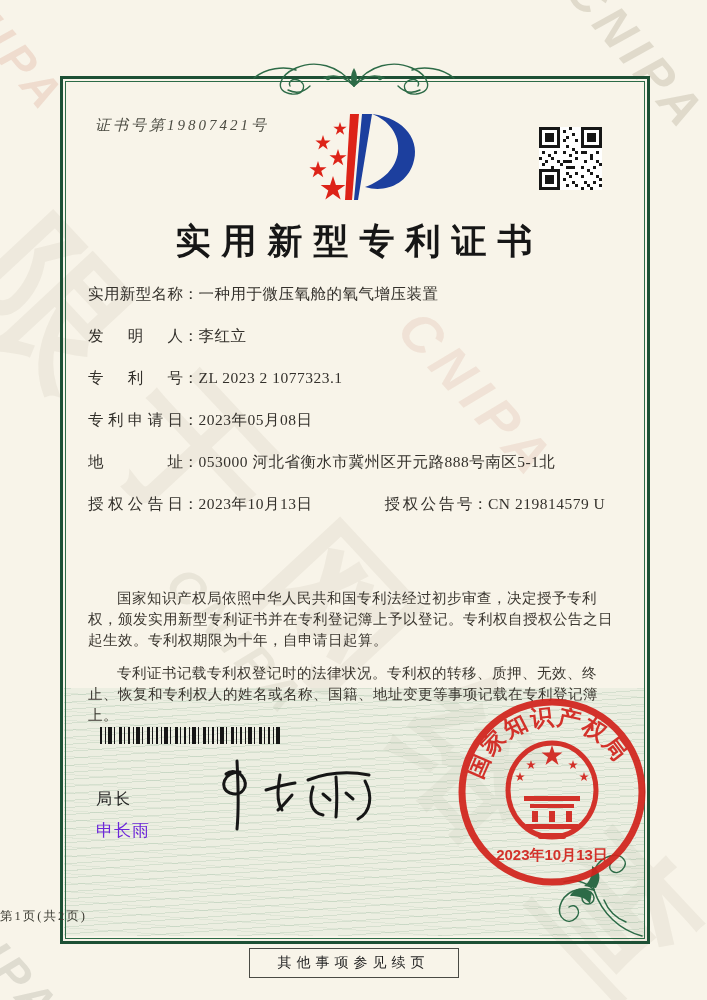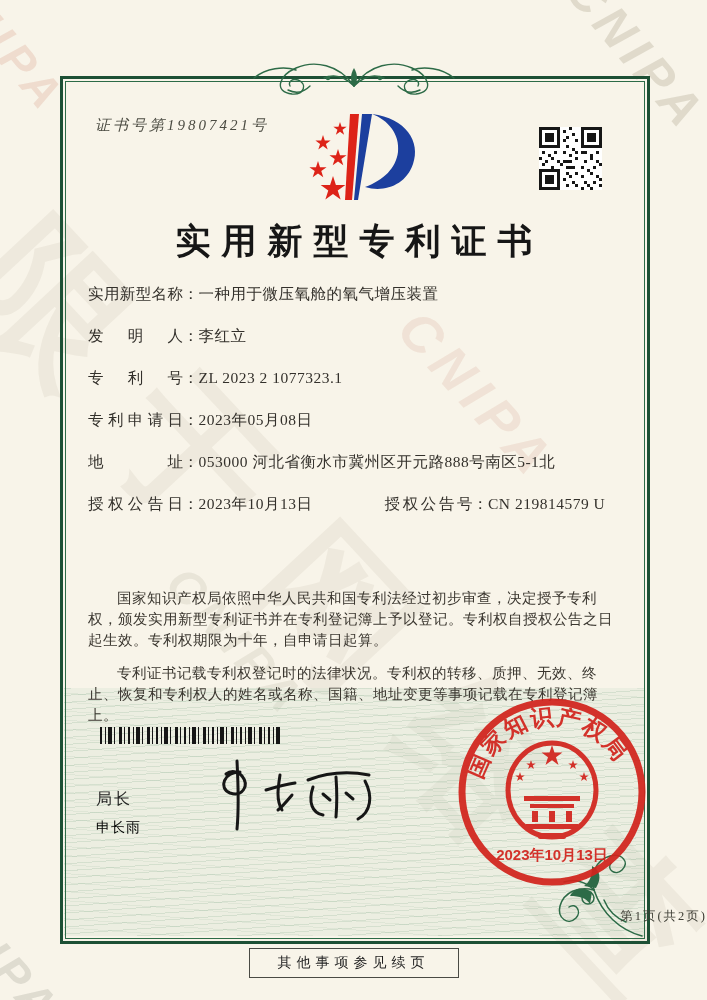--- a/index.html
+++ b/index.html
@@ -56,25 +56,25 @@
   .barcode{position:absolute;left:100px;top:727px;width:180px;height:17px;z-index:2;
     background:repeating-linear-gradient(90deg,
       #161616 0 2px,  rgba(0,0,0,0) 2px 5px,
       #161616 5px 6px, rgba(0,0,0,0) 6px 8px,
       #161616 8px 12px, rgba(0,0,0,0) 12px 14px,
       #161616 14px 15px, rgba(0,0,0,0) 15px 19px,
       #161616 19px 22px, rgba(0,0,0,0) 22px 24px,
       #161616 24px 25px, rgba(0,0,0,0) 25px 28px);}
   .sig-title{position:absolute;left:96px;top:789px;font-size:16px;letter-spacing:2px;color:#1d1d1d;z-index:2;
              font-family:"Liberation Sans","DejaVu Sans",sans-serif;}
-  .sig-name{position:absolute;left:96px;top:819px;font-size:14px;letter-spacing:1px;color:#000000;z-index:2;
+  .sig-name{position:absolute;left:96px;top:819px;font-size:17px;letter-spacing:1px;color:#6d28d9;z-index:2;
             font-family:Liberation Mono, monospace;}
   .sig-script{position:absolute;left:196px;top:758px;z-index:2;}
   .seal{position:absolute;left:452px;top:692px;z-index:3;opacity:0.93;}
-  .footer-page{position:absolute;left:0;right:0;top:908px;text-align:right;
+  .footer-page{position:absolute;left:0;right:0;top:908px;text-align:left;
                font-size:12.5px;letter-spacing:2px;color:#3c3c33;z-index:2;}
   .bottom-note-wrap{position:absolute;left:0;right:0;top:948px;text-align:center;z-index:2;}
   .bottom-note{display:inline-block;border:1px solid #4a4a44;padding:5px 28px;
                font-size:14px;letter-spacing:5px;color:#1f1f1f;background:rgba(248,244,233,0.6);}
 </style>
 </head>
 <body>
 
 <div class="page">
 

